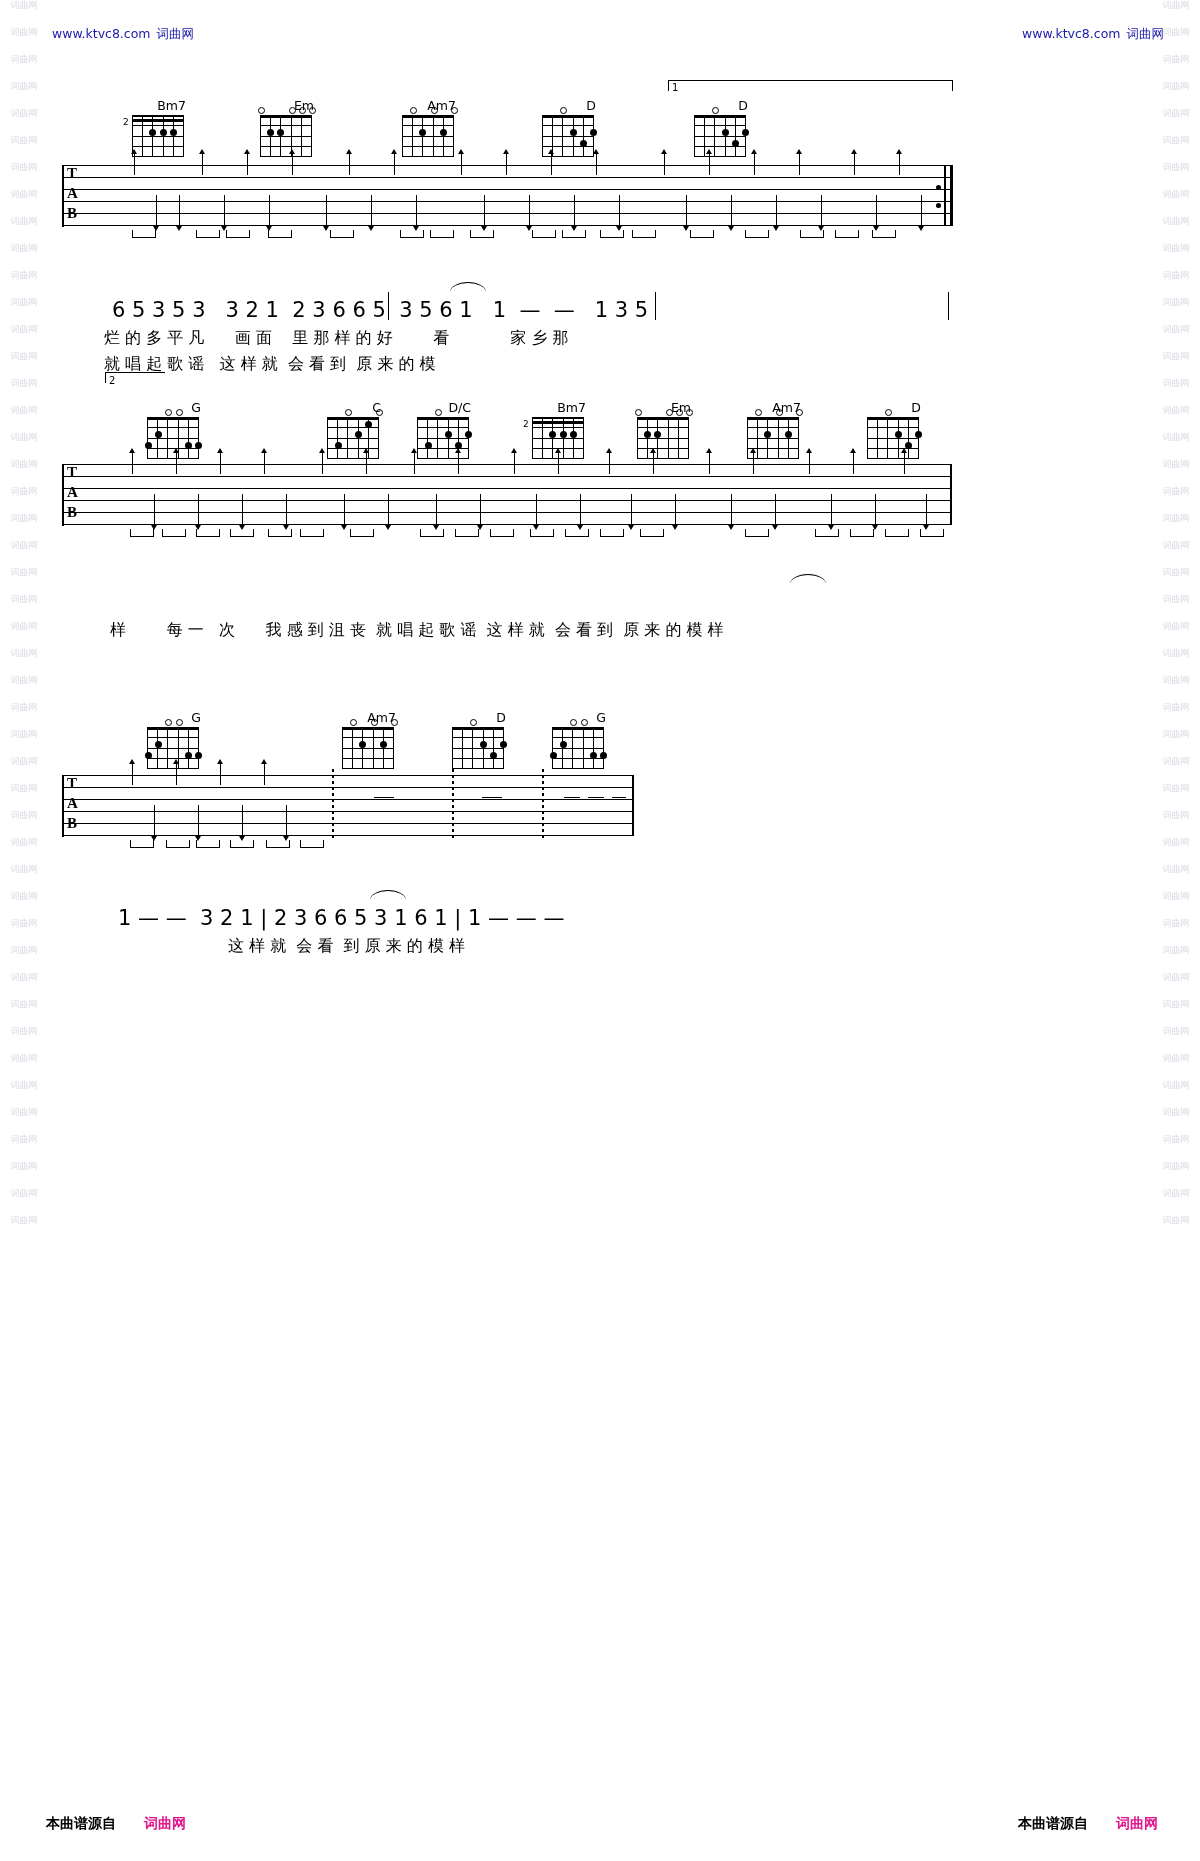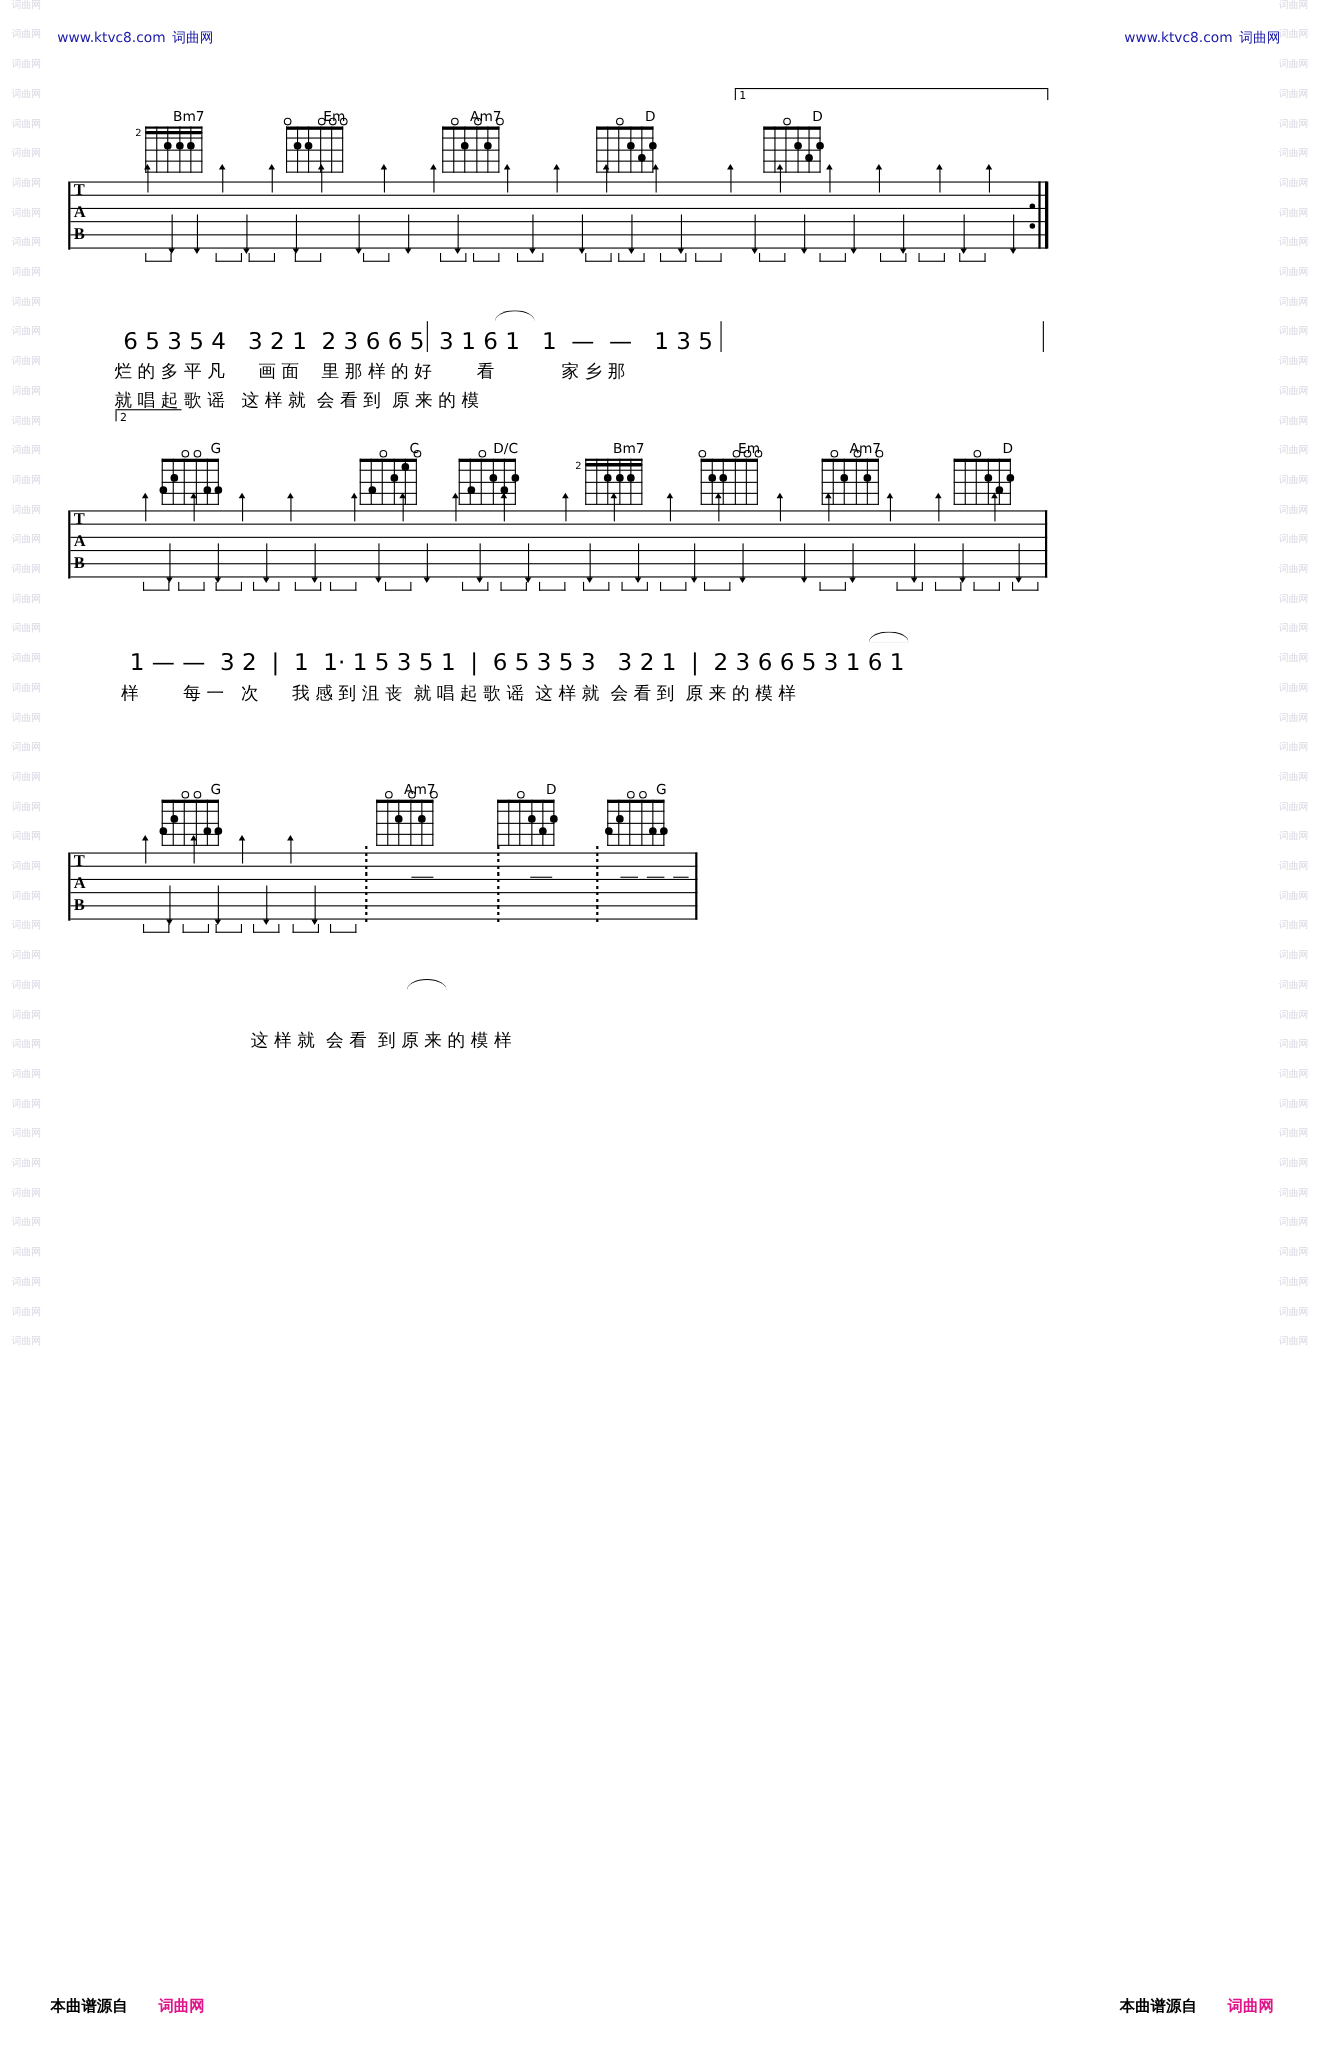--- a/index.html
+++ b/index.html
@@ -358,21 +358,21 @@
       <div class="beam" style="left:562px;top:160px;width:22px;"></div>
       <div class="beam" style="left:600px;top:160px;width:22px;"></div>
       <div class="beam" style="left:632px;top:160px;width:22px;"></div>
       <div class="beam" style="left:690px;top:160px;width:22px;"></div>
       <div class="beam" style="left:745px;top:160px;width:22px;"></div>
       <div class="beam" style="left:800px;top:160px;width:22px;"></div>
       <div class="beam" style="left:835px;top:160px;width:22px;"></div>
       <div class="beam" style="left:872px;top:160px;width:22px;"></div>
     </div>
 
-    <div class="numrow" style="left:112px;top:228px;">6 5 3 5 4   3 2 1  2 3 6 6 5  3 1 6 1   1  —  —   1 3 5</div>
+    <div class="numrow" style="left:112px;top:228px;">6 5 3 5 3   3 2 1  2 3 6 6 5  3 5 6 1   1  —  —   1 3 5</div>
     <div class="barline" style="left:388px;top:222px;width:1px;height:28px;"></div>
     <div class="barline" style="left:655px;top:222px;width:1px;height:28px;"></div>
     <div class="barline" style="left:948px;top:222px;width:1px;height:28px;"></div>
     <div class="slur" style="left:450px;top:212px;width:36px;"></div>
     <div class="lyricrow" style="left:104px;top:258px;">烂 的 多 平 凡      画 面    里 那 样 的 好        看            家 乡 那</div>
     <div class="lyricrow" style="left:104px;top:284px;">就 唱 起 歌 谣   这 样 就  会 看 到  原 来 的 模</div>
   </div>
 
   <div class="system" style="top:372px;height:300px;">
 
@@ -599,21 +599,20 @@
       <div class="beam" style="left:565px;top:157px;width:22px;"></div>
       <div class="beam" style="left:600px;top:157px;width:22px;"></div>
       <div class="beam" style="left:640px;top:157px;width:22px;"></div>
       <div class="beam" style="left:745px;top:157px;width:22px;"></div>
       <div class="beam" style="left:815px;top:157px;width:22px;"></div>
       <div class="beam" style="left:850px;top:157px;width:22px;"></div>
       <div class="beam" style="left:885px;top:157px;width:22px;"></div>
       <div class="beam" style="left:920px;top:157px;width:22px;"></div>
     </div>
 
-    <div class="numrow" style="left:118px;top:218px;">1 — —  3 2  |  1  1· 1 5 3 5 1  |  6 5 3 5 3   3 2 1  |  2 3 6 6 5 3 1 6 1</div>
     <div class="slur" style="left:790px;top:202px;width:36px;"></div>
     <div class="lyricrow" style="left:110px;top:248px;">样        每 一   次      我 感 到 沮 丧  就 唱 起 歌 谣  这 样 就  会 看 到  原 来 的 模 样</div>
   </div>
 
   <div class="system" style="top:690px;height:290px;">
 
     <div class="chord" style="left:145px;top:20px;">
       <div class="cname">G</div>
       <div class="grid">
         <div class="nut" style="height:3px;"></div>
@@ -735,20 +734,21 @@
     </div>
     <div>
       <div class="beam" style="left:130px;top:150px;width:22px;"></div>
       <div class="beam" style="left:166px;top:150px;width:22px;"></div>
       <div class="beam" style="left:196px;top:150px;width:22px;"></div>
       <div class="beam" style="left:230px;top:150px;width:22px;"></div>
       <div class="beam" style="left:266px;top:150px;width:22px;"></div>
       <div class="beam" style="left:300px;top:150px;width:22px;"></div>
     </div>
 
+    <div class="numrow" style="left:118px;top:216px;">1 — —  3 2 1 | 2 3 6 6 5 3 1 6 1 | 1 — — —</div>
     <div class="slur" style="left:370px;top:200px;width:36px;"></div>
     <div class="lyricrow" style="left:228px;top:246px;">这 样 就  会 看  到 原 来 的 模 样</div>
   </div>
 
   <div class="ftr left">
     <span>本曲谱源自</span><span class="pink">词曲网</span>
   </div>
   <div class="ftr right">
     <span>本曲谱源自</span><span class="pink">词曲网</span>
   </div>

